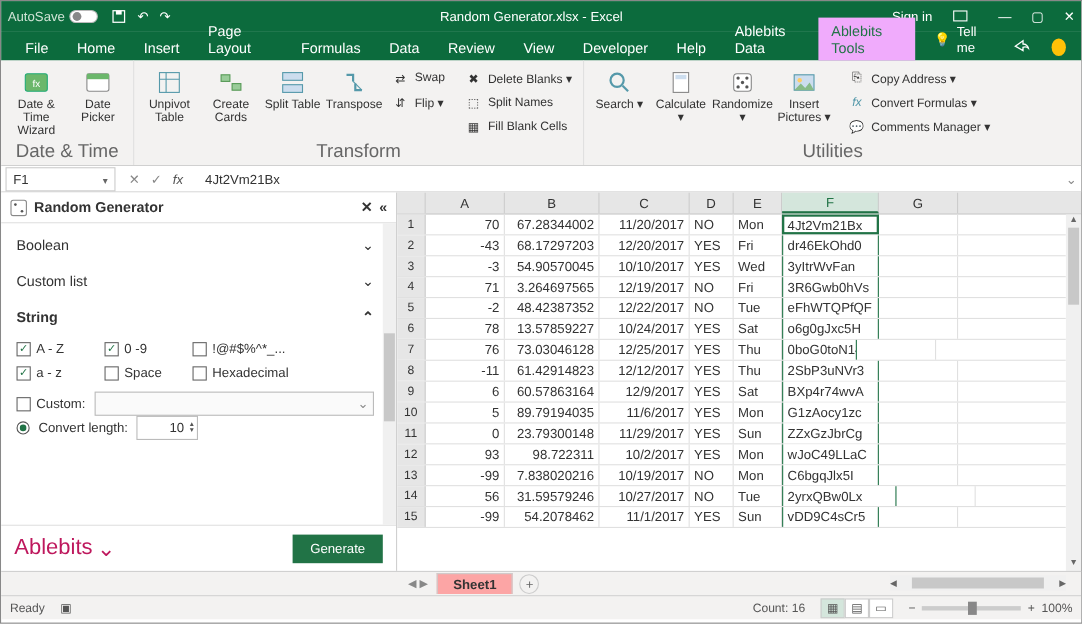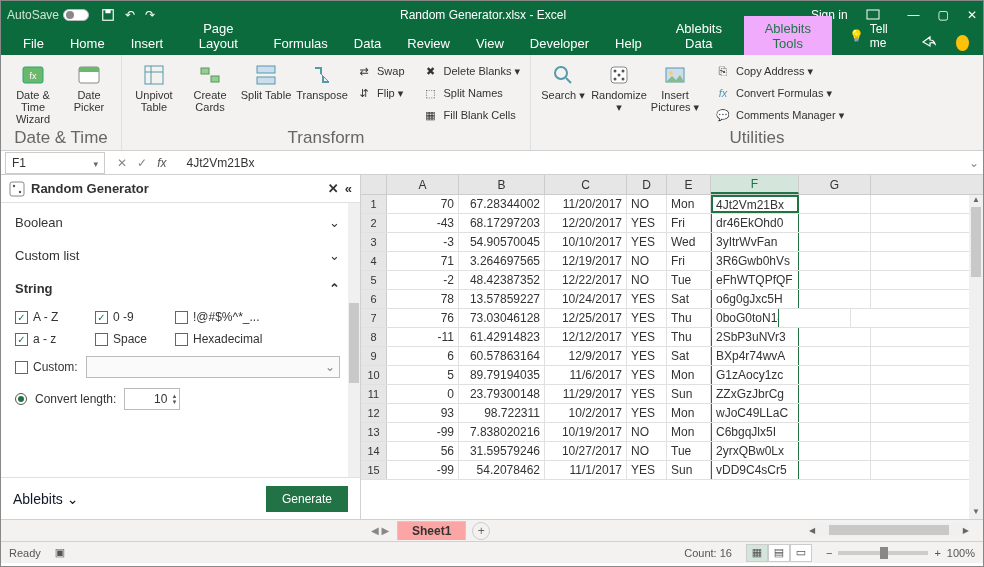--- a/index.html
+++ b/index.html
@@ -11,21 +11,21 @@
 .titlebar .toggle { width: 26px; height: 12px; border: 1px solid #bbb; border-radius: 6px; background: #fff; position: relative; }
 .titlebar .toggle::after { content: ""; position: absolute; width: 8px; height: 8px; border-radius: 50%; background: #888; top: 1px; left: 2px; }
 .titlebar .qat { display: flex; gap: 10px; margin-left: 12px; align-items: center; }
 .titlebar .qat svg { width: 14px; height: 14px; }
 .titlebar .title { flex: 1; text-align: center; }
 .titlebar .right { display: flex; align-items: center; gap: 18px; }
 .titlebar .winbtns { display: flex; gap: 18px; margin-left: 10px; }
 
 
 .tabs { height: 26px; background: #0c6b3d; display: flex; align-items: flex-end; padding-left: 10px; gap: 2px; }
-.tab { padding: 5px 12px 4px; color: #fff; font-size: 13px; cursor: pointer; text-align: center; }
+.tab { padding: 5px 12px 4px; color: #fff; font-size: 13px; cursor: pointer; }
 .tab.active { background: #f0abfc; color: #217346; }
 .tabs .tellme { margin-left: 6px; display: flex; align-items: center; gap: 5px; color: #fff; padding: 5px 10px; }
 .tabs .share { margin-left: auto; padding: 5px 12px; color: #fff; }
 .tabs .smiley { width: 16px; height: 16px; background: #ffc107; border-radius: 50%; margin: 0 14px 4px 6px; }
 
 
 .ribbon { height: 96px; background: #f3f2f1; border-bottom: 1px solid #d0d0d0; display: flex; }
 .group { border-right: 1px solid #e0e0e0; padding: 4px 6px 2px; display: flex; flex-direction: column; }
 .group-body { flex: 1; display: flex; align-items: flex-start; gap: 4px; }
 .group-label { text-align: center; font-size: 17px; color: #666; padding-top: 1px; }
@@ -54,29 +54,29 @@
 .pane-head .close { margin-left: auto; display: flex; gap: 6px; align-items: center; }
 .pane-body { flex: 1; padding: 4px 0; position: relative; }
 .pane-vscroll { position: absolute; right: 0; top: 28px; bottom: 42px; width: 12px; background: #f0f0f0; }
 .pane-vscroll .thumb { position: absolute; left: 1px; right: 1px; top: 100px; height: 80px; background: #c8c8c8; }
 .accordion { padding: 8px 20px 10px 14px; display: flex; justify-content: space-between; align-items: center; font-size: 13px; cursor: pointer; }
 .accordion.open { font-weight: 600; }
 .acc-content { padding: 4px 20px 8px 14px; }
 .checks { display: grid; grid-template-columns: 80px 80px 120px; row-gap: 8px; margin-bottom: 10px; }
 .chk { display: flex; align-items: center; gap: 5px; font-size: 12px; }
 .chk .box { width: 13px; height: 13px; border: 1px solid #666; display: flex; align-items: center; justify-content: center; font-size: 10px; color: #217346; }
-.customrow { display: flex; align-items: center; gap: 8px; margin-bottom: 10px; }
+.customrow { display: flex; align-items: center; gap: 8px; }
 .customrow .combo { flex: 1; height: 22px; border: 1px solid #bbb; background: #fafafa; display: flex; justify-content: flex-end; align-items: center; padding: 0 4px; color: #888; }
 .radiorow { display: flex; align-items: center; gap: 8px; font-size: 12px; }
 .radiorow .rad { width: 12px; height: 12px; border: 1px solid #555; border-radius: 50%; display: flex; align-items: center; justify-content: center; }
 .radiorow .rad::after { content: ""; width: 6px; height: 6px; border-radius: 50%; background: #217346; }
 .spin { width: 56px; height: 22px; border: 1px solid #bbb; display: flex; align-items: center; justify-content: flex-end; padding: 0 2px 0 8px; gap: 4px; }
 .spin .arrows { display: flex; flex-direction: column; font-size: 6px; line-height: 6px; color: #555; }
 .pane-foot { height: 42px; border-top: 1px solid #e0e0e0; display: flex; align-items: center; padding: 0 12px; justify-content: space-between; }
-.pane-foot .brand { font-size: 14px; color: #0f172a; display: flex; align-items: center; gap: 4px; }
+.pane-foot .brand { font-size: 20px; color: #be185d; display: flex; align-items: center; gap: 4px; }
 .pane-foot .genbtn { background: #217346; color: #fff; padding: 6px 16px; font-size: 12px; cursor: pointer; }
 
 
 .grid { flex: 1; display: flex; flex-direction: column; position: relative; }
 .grid-inner { flex: 1; overflow: hidden; position: relative; }
 .colhead { display: flex; height: 20px; background: #e6e6e6; border-bottom: 1px solid #ccc; }
 .colhead .corner { width: 26px; border-right: 1px solid #ccc; background: #e6e6e6; }
 .colhead .ch { border-right: 1px solid #ccc; text-align: center; font-size: 12px; color: #333; display: flex; align-items: center; justify-content: center; }
 .colhead .ch.sel { background: #d4e6dc; border-bottom: 2px solid #217346; color: #217346; }
 .rows { position: absolute; top: 20px; left: 0; right: 14px; bottom: 0; overflow: hidden; }
@@ -266,20 +266,29 @@
   <div class="group" style="flex:1;border-right:none">
     <div class="group-body">
       <div class="bigbtn">
           <span class="ico">
             <svg viewBox="0 0 24 24" width="24" height="24">
               <circle cx="10" cy="10" r="6" fill="none" stroke="#59a" stroke-width="2"></circle>
               <path d="M15 15l5 5" stroke="#59a" stroke-width="2"></path>
             </svg>
           </span>
           <span class="lbl">Search ▾</span>
+        </div>
+      <div class="bigbtn">
+          <span class="ico">
+            <svg viewBox="0 0 24 24" width="24" height="24">
+              <rect x="5" y="3" width="14" height="18" fill="#fff" stroke="#888"></rect>
+              <rect x="7" y="5" width="10" height="4" fill="#cde"></rect>
+            </svg>
+          </span>
+          <span class="lbl">Calculate ▾</span>
         </div>
       <div class="bigbtn">
           <span class="ico">
             <svg viewBox="0 0 24 24" width="24" height="24">
               <rect x="4" y="4" width="16" height="16" rx="3" fill="#fff" stroke="#888"></rect>
               <circle cx="8" cy="8" r="1.5" fill="#555"></circle>
               <circle cx="16" cy="8" r="1.5" fill="#555"></circle>
               <circle cx="12" cy="12" r="1.5" fill="#555"></circle>
               <circle cx="8" cy="16" r="1.5" fill="#555"></circle>
               <circle cx="16" cy="16" r="1.5" fill="#555"></circle>
@@ -565,21 +574,21 @@
             <div class="cell colF" style="width: 88px;">C6bgqJlx5I</div>
             <div class="cell" style="width: 72px;"></div>
           </div>
           <div class="row">
             <div class="rh">14</div>
             <div class="cell num" style="width: 72px;">56</div>
             <div class="cell num" style="width: 86px;">31.59579246</div>
             <div class="cell num" style="width: 82px;">10/27/2017</div>
             <div class="cell" style="width: 40px;">NO</div>
             <div class="cell" style="width: 44px;">Tue</div>
-            <div class="cell colF" style="width: 88px;">2yrxQBw0Lx</div>
+            <div class="cell colF" style="width: 104px;">2yrxQBw0Lx</div>
             <div class="cell" style="width: 72px;"></div>
           </div>
           <div class="row">
             <div class="rh">15</div>
             <div class="cell num" style="width: 72px;">-99</div>
             <div class="cell num" style="width: 86px;">54.2078462</div>
             <div class="cell num" style="width: 82px;">11/1/2017</div>
             <div class="cell" style="width: 40px;">YES</div>
             <div class="cell" style="width: 44px;">Sun</div>
             <div class="cell colF" style="width: 88px;">vDD9C4sCr5</div>

